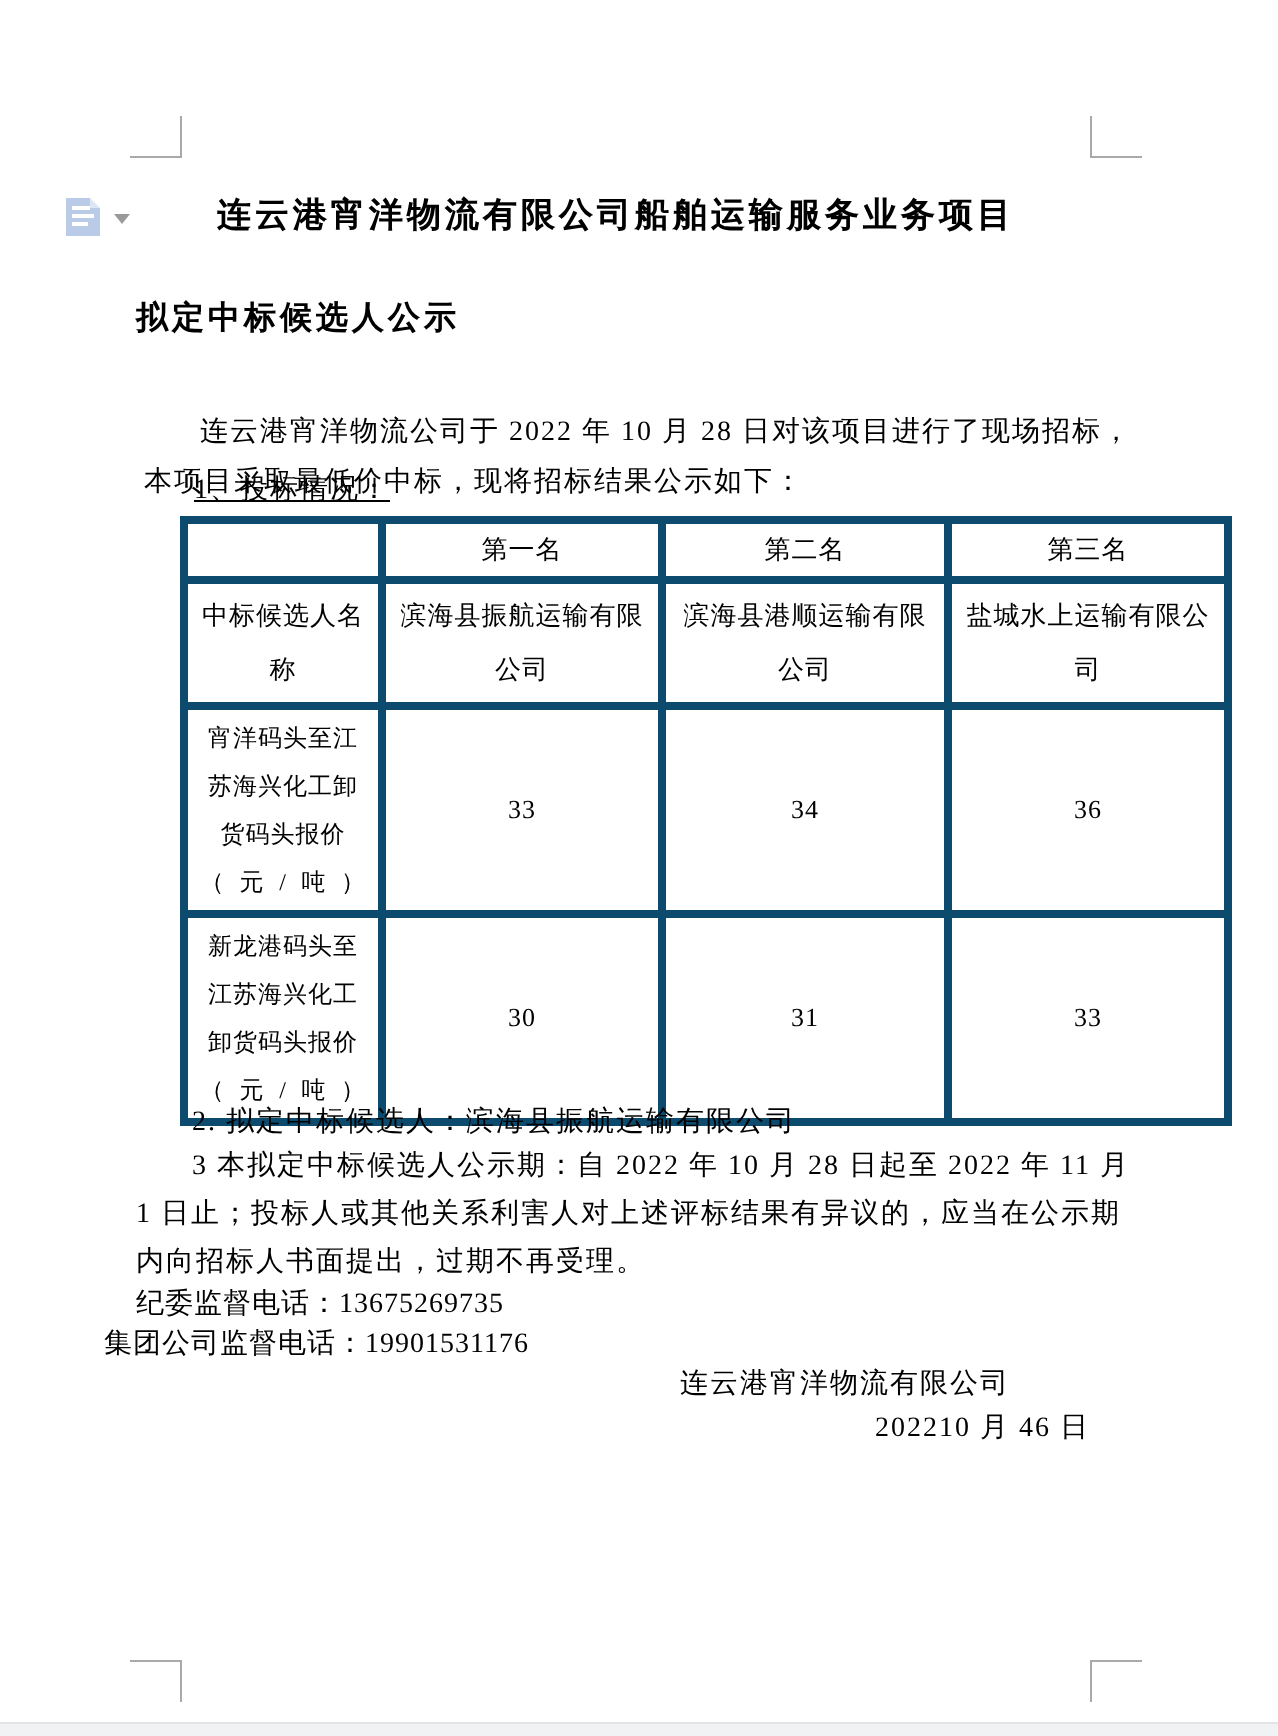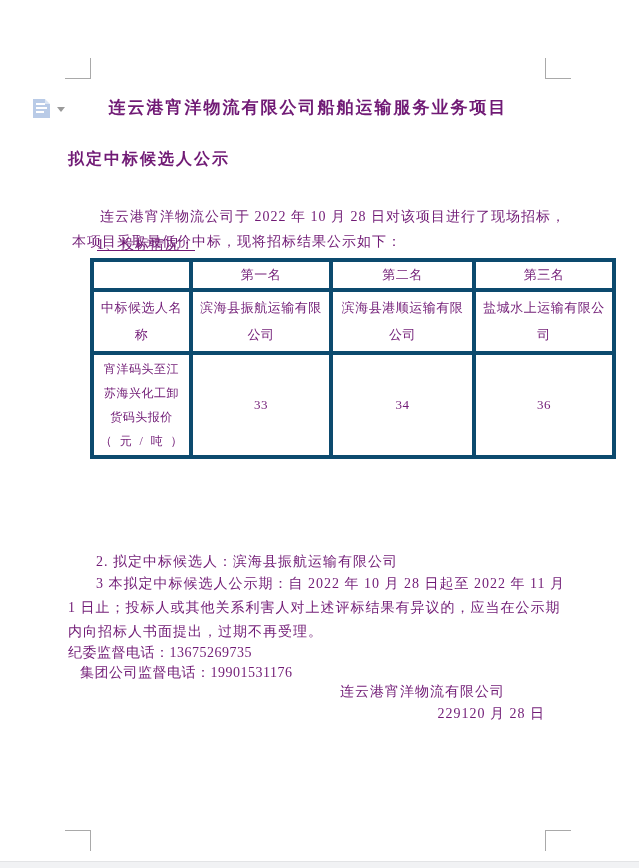--- a/index.html
+++ b/index.html
@@ -2,21 +2,21 @@
 <html><head>
 <meta charset="utf-8">
 <style>
   html,body{margin:0;padding:0;background:#ffffff;}
   .page{
     position:relative;
     width:639px;height:868px;
     background:#ffffff;
     overflow:hidden;
     font-family:"Liberation Serif","DejaVu Serif",serif;
-    color:#701a75;
+    color:#000000;
   }
   
   .cropmark{position:absolute;width:25px;height:20px;}
   .crop-tl{left:65px;top:58px;border-right:1px solid #a9a9a9;border-bottom:1px solid #a9a9a9;}
   .crop-tr{left:545px;top:58px;border-left:1px solid #a9a9a9;border-bottom:1px solid #a9a9a9;}
   .crop-bl{left:65px;top:830px;border-right:1px solid #a9a9a9;border-top:1px solid #a9a9a9;}
   .crop-br{left:545px;top:830px;border-left:1px solid #a9a9a9;border-top:1px solid #a9a9a9;}
 
   
   .paste-btn{position:absolute;left:33px;top:99px;width:34px;height:22px;cursor:pointer;}
@@ -67,21 +67,21 @@
   td.rowlabel{
     text-align:justify;text-align-last:justify;
     font-size:12px;line-height:2.0;letter-spacing:0;
     padding:2px 7px;vertical-align:middle;
   }
   td.centerlabel{text-align:center;text-align-last:center;font-size:13px;line-height:2.1;}
 
   .point2{position:absolute;left:68px;top:549px;width:505px;text-indent:2em;margin:0;}
   .point3{position:absolute;left:68px;top:572px;width:505px;text-indent:2em;margin:0;line-height:24px;}
   .phone1{position:absolute;left:68px;top:643px;margin:0;font-size:14px;letter-spacing:0.5px;line-height:20px;}
-  .phone2{position:absolute;left:80px;top:663px;margin:0;font-size:14px;letter-spacing:0.5px;line-height:20px;}
+  .phone2{position:absolute;left:52px;top:663px;margin:0;font-size:14px;letter-spacing:0.5px;line-height:20px;}
   .sig-company{position:absolute;left:300px;top:683px;width:245px;text-align:center;margin:0;font-size:14px;letter-spacing:1px;}
   .sig-date{position:absolute;left:300px;top:705px;width:245px;text-align:right;margin:0;font-size:14px;letter-spacing:1px;}
 
   .bottom-strip{
     position:absolute;left:0;bottom:0;width:639px;height:6px;
     background:#f1f2f4;border-top:1px solid #e3e4e6;
   }
 </style>
 </head>
 <body>
@@ -123,27 +123,33 @@
         <td class="c1">滨海县振航运输有限公司</td>
         <td class="c2">滨海县港顺运输有限公司</td>
         <td class="c3">盐城水上运输有限公司</td>
       </tr>
       <tr class="price-row">
         <td class="c0 rowlabel">宵洋码头至江苏海兴化工卸货码头报价（元/吨）</td>
         <td class="c1">33</td>
         <td class="c2">34</td>
         <td class="c3">36</td>
       </tr>
+      <tr class="price-row">
+        <td class="c0 rowlabel">新龙港码头至江苏海兴化工卸货码头报价（元/吨）</td>
+        <td class="c1">30</td>
+        <td class="c2">31</td>
+        <td class="c3">33</td>
+      </tr>
     </tbody>
   </table>
 
   <p class="point2 body-text">2. 拟定中标候选人：滨海县振航运输有限公司</p>
   <p class="point3 body-text">3 本拟定中标候选人公示期：自 2022 年 10 月 28 日起至 2022 年 11 月 1 日止；投标人或其他关系利害人对上述评标结果有异议的，应当在公示期内向招标人书面提出，过期不再受理。</p>
 
   <p class="phone1">纪委监督电话：13675269735</p>
   <p class="phone2">集团公司监督电话：19901531176</p>
 
   <p class="sig-company">连云港宵洋物流有限公司</p>
-  <p class="sig-date">229120 月 28 日</p>
+  <p class="sig-date">202210 月 46 日</p>
 
   <div class="bottom-strip"></div>
 
 </div>
 
 </body></html>

